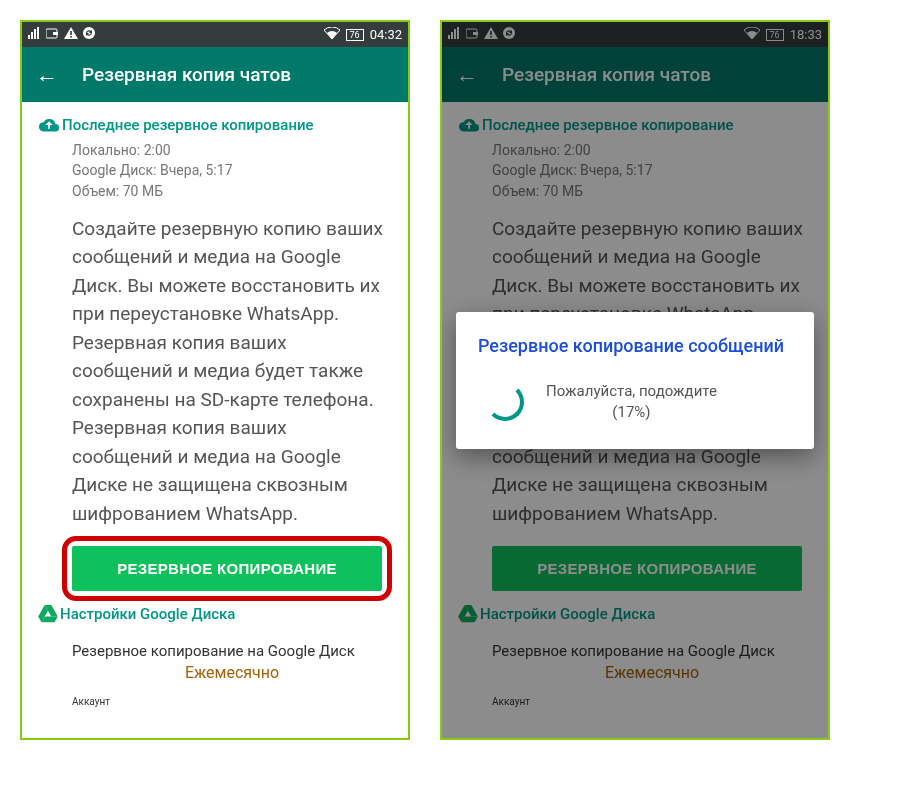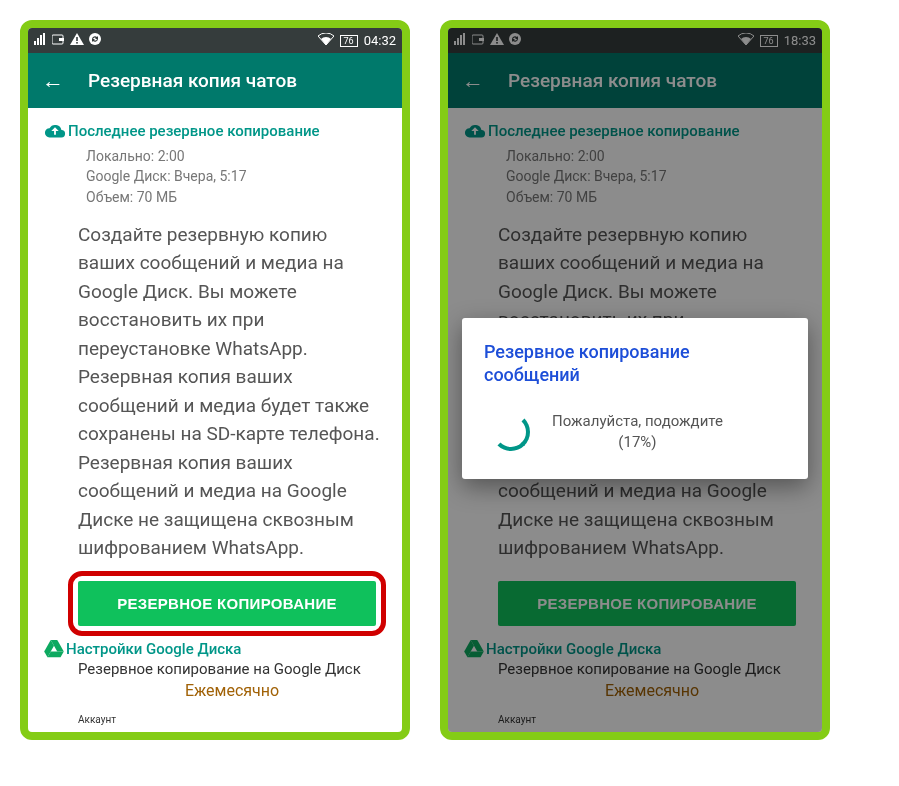--- a/index.html
+++ b/index.html
@@ -6,22 +6,22 @@
   body {
     font-family: Roboto, Arial, sans-serif;
     background: #fff;
     padding: 20px;
     display: flex;
     gap: 30px;
   }
   .phone {
     width: 390px;
     height: 720px;
-    border: 8px solid #84cc16;
-    border-radius: 12px;
+    border: 2px solid #84cc16;
+    border-radius: 0;
     overflow: hidden;
     position: relative;
     background: #fff;
   }
   .status-bar {
     background: #353c3c;
     color: #fff;
     height: 25px;
     display: flex;
     align-items: center;
@@ -41,21 +41,21 @@
     padding: 0 14px;
     gap: 24px;
   }
   .app-bar-title { font-size: 19px; font-weight: 500; }
   .back-arrow { font-size: 22px; }
   .content { padding: 14px 16px 0 16px; color: #444; }
   .section-head { display: flex; align-items: center; gap: 2px; }
   .section-head .title { color: #009688; font-size: 15px; font-weight: 500; }
   .icon-circle { color: #009688; }
   .sub-block { margin-left: 34px; }
-  .info-line { font-size: 14px; color: #777; line-height: 1.45; margin-left: 8px; }
+  .info-line { font-size: 14px; color: #777; line-height: 1.45; }
   .body-text {
     margin-top: 14px; margin-left: 34px;
     font-size: 19px; color: #555; line-height: 1.5;
   }
   .backup-btn-wrap { margin: 18px 10px 10px 34px; position: relative; }
   .backup-btn {
     background: #0fc15c;
     color: #fff;
     border: none;
     padding: 14px 18px;
@@ -67,21 +67,21 @@
     border-radius: 2px;
   }
   .highlight-ring {
     position: absolute;
     top: -10px; left: -10px; right: -10px; bottom: -10px;
     border: 5px solid #d00000;
     border-radius: 14px;
     pointer-events: none;
   }
   .gd-section { margin-top: 14px; }
-  .gd-line1 { font-size: 15px; color: #333; margin-top: 2px; }
+  .gd-line1 { font-size: 15px; color: #333; margin-top: 19px; }
   .gd-line2 { font-size: 16px; color: #a16207; margin-top: 3px; text-align: center; }
   .gd-line3 { font-size: 10px; color: #333; margin-top: 14px; }
   
   .dim {
     position: absolute; inset: 0;
     background: rgba(0,0,0,0.45);
     z-index: 5;
   }
   .dialog {
     position: absolute;

